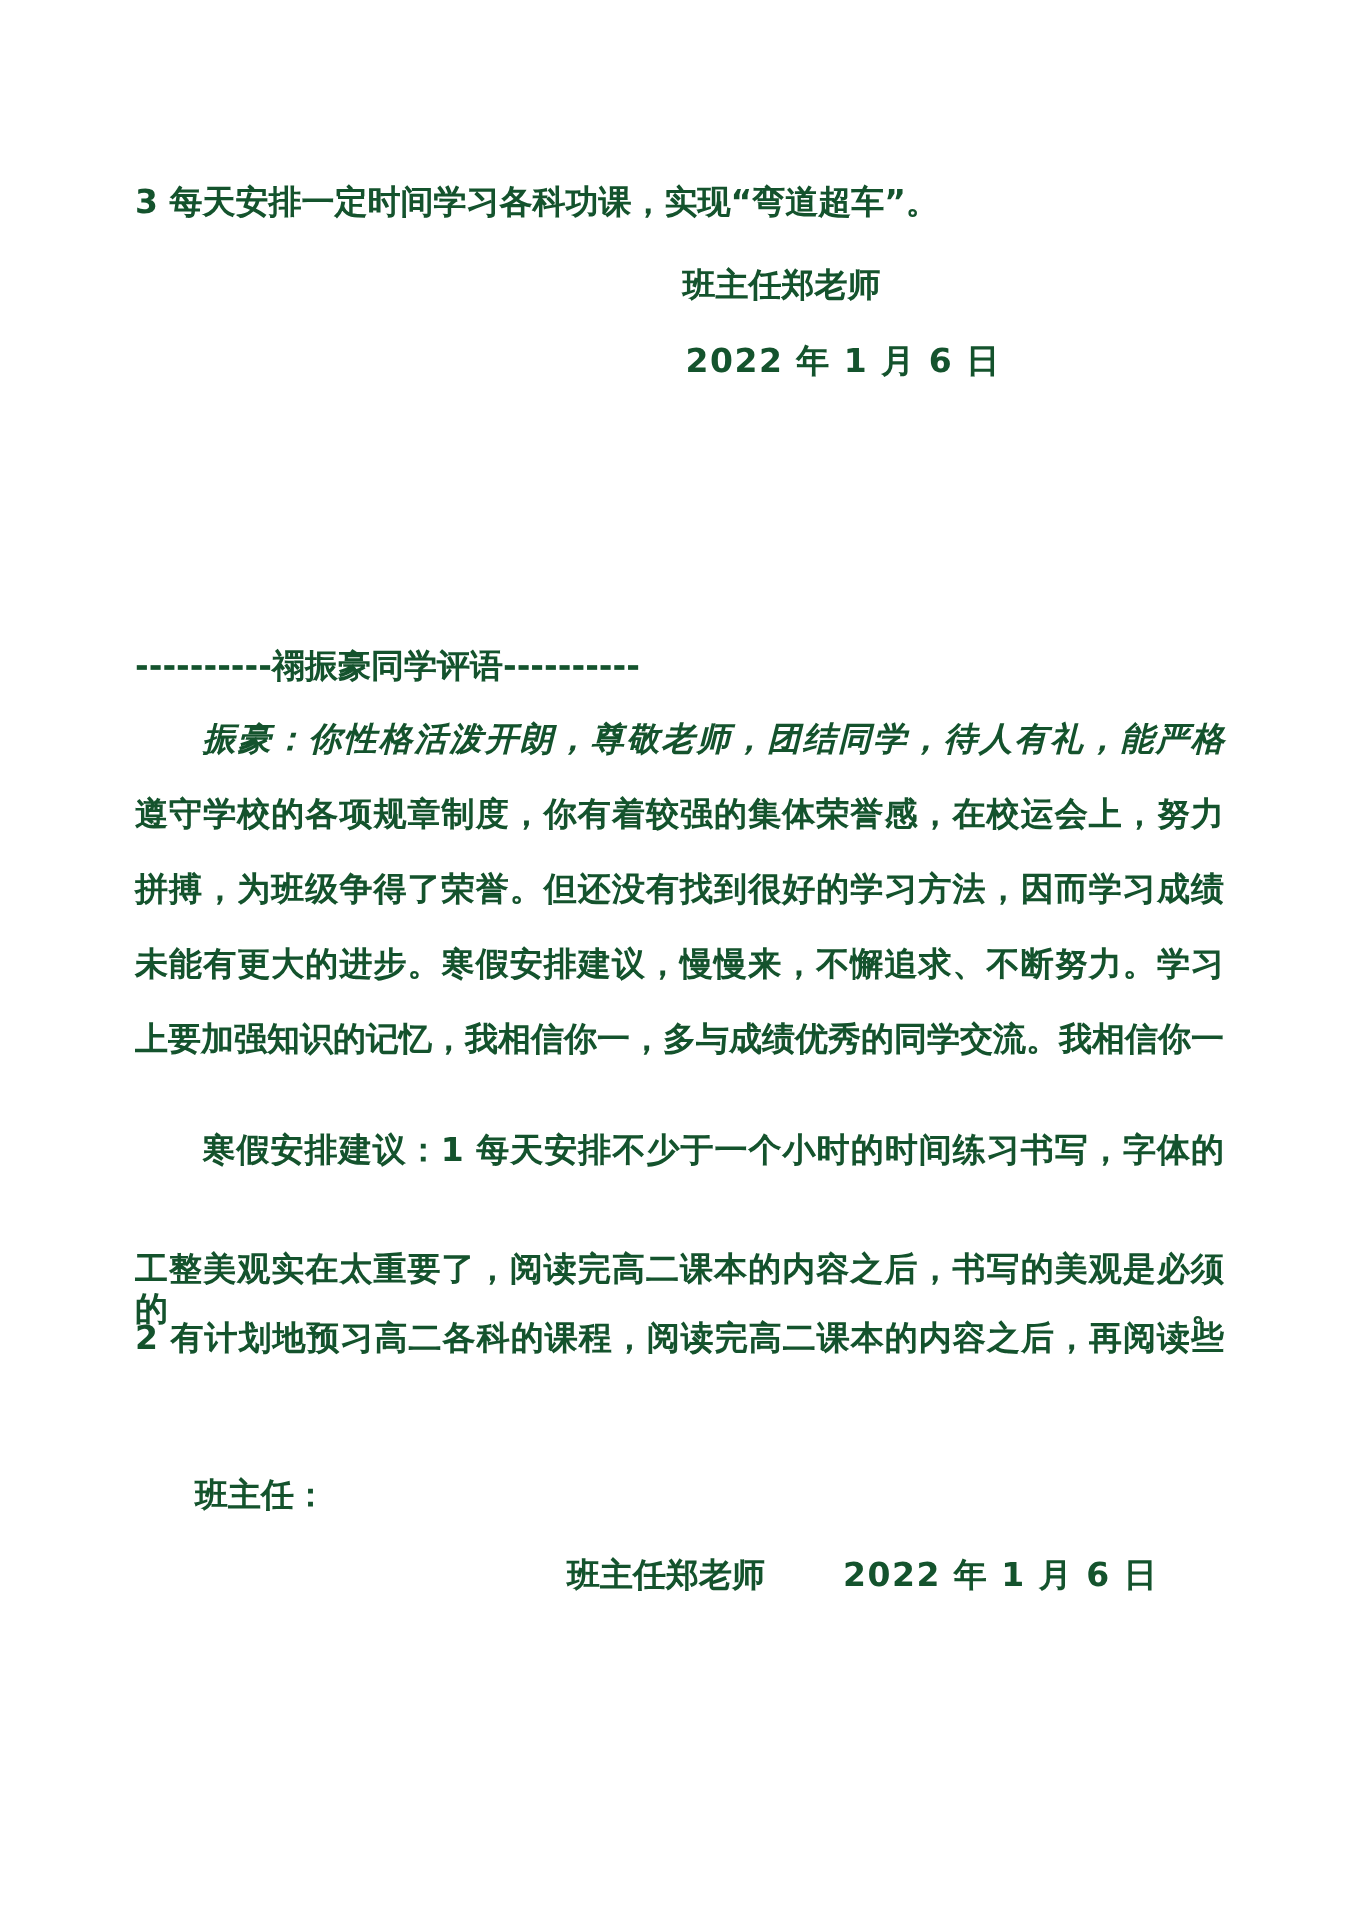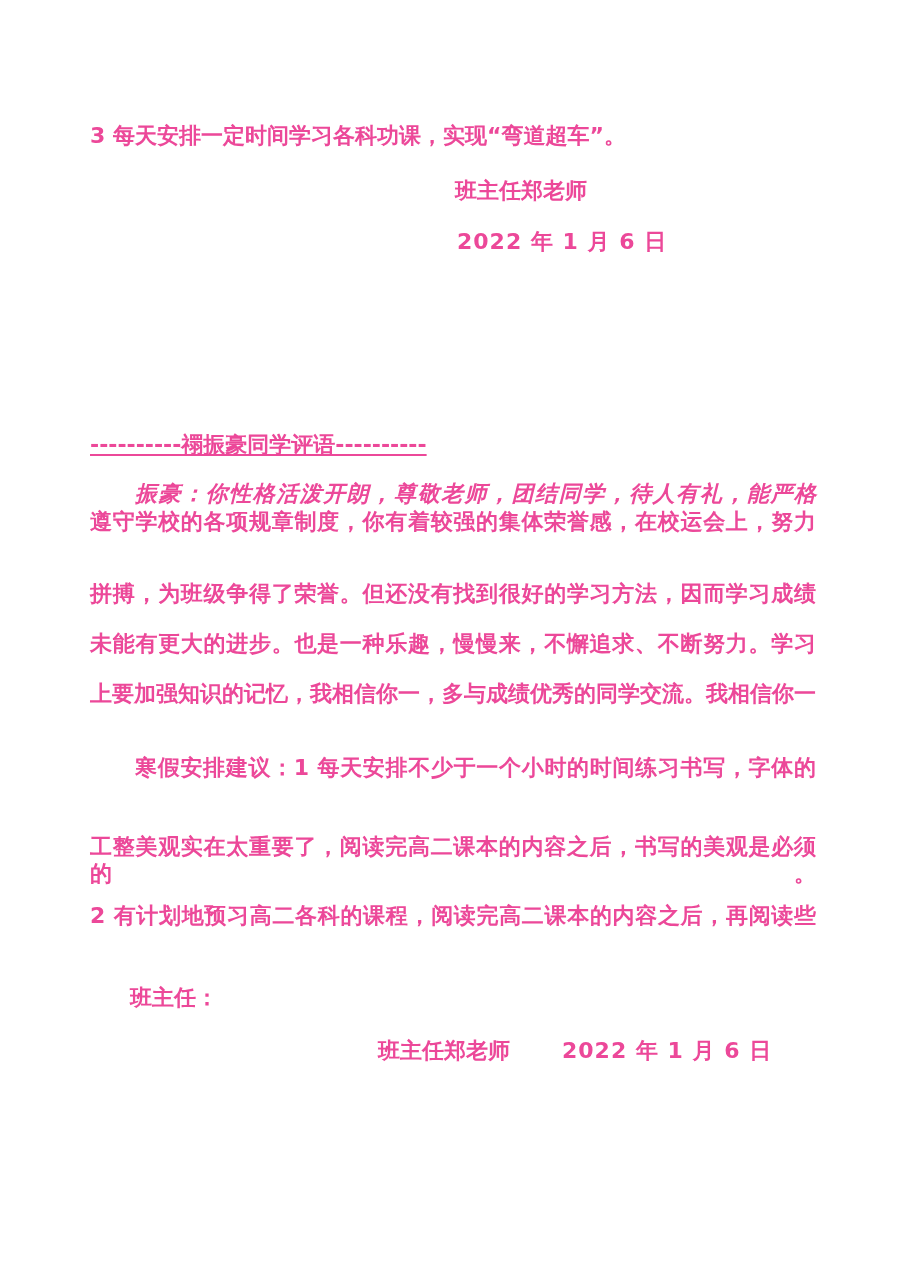--- a/index.html
+++ b/index.html
@@ -2,21 +2,21 @@
 <html><head>
 <meta charset="utf-8">
 <style>
   html, body { margin: 0; padding: 0; background: #ffffff; }
   .page {
     position: relative;
     width: 900px;
     height: 1286px;
     background: #ffffff;
     overflow: hidden;
-    color: #ec4899;
+    color: #14532d;
     font-family: "DejaVu Sans", sans-serif;
     font-weight: 700;
     font-size: 22px;
   }
   .ln {
     position: absolute;
     left: 90px;
     width: 726px;
     line-height: 27px;
     white-space: pre-wrap;
@@ -26,30 +26,30 @@
     text-align-last: justify;
     text-justify: inter-character;
   }
   .indent {
     box-sizing: border-box;
     padding-left: 45px;
   }
   .t-advice { top: 122px; }
   .t-sig1  { top: 177px; left: 455px; width: auto; }
   .t-date1 { top: 228px; left: 457px; width: auto; letter-spacing: 1px; }
-  .t-sep   { top: 431px; text-decoration: underline; }
+  .t-sep   { top: 431px; }
   .t-c1 { top: 480px; font-style: italic; }
-  .t-c2 { top: 508px; }
+  .t-c2 { top: 530px; }
   .t-c3 { top: 580px; }
   .t-c4 { top: 630px; }
   .t-c5 { top: 680px; }
   .t-c6 { top: 730px; }
   .t-h1 { top: 754px; }
   .t-h2 { top: 833px; }
-  .t-h3 { top: 902px; }
+  .t-h3 { top: 879px; }
   .t-h4 { top: 933px; }
   .t-label { top: 984px; margin-left: 40px; }
   .t-close {
     top: 1037px; left: 378px; width: auto;
     display: flex; gap: 52px; white-space: pre;
   }
 </style>
 </head>
 <body>
 
@@ -59,21 +59,21 @@
 
   <div class="ln t-sig1">班主任郑老师</div>
 
   <div class="ln t-date1">2022 年 1 月 6 日</div>
 
   <div class="ln t-sep">----------禤振豪同学评语----------</div>
 
   <div class="ln just indent t-c1">振豪：你性格活泼开朗，尊敬老师，团结同学，待人有礼，能严格</div>
   <div class="ln just t-c2">遵守学校的各项规章制度，你有着较强的集体荣誉感，在校运会上，努力</div>
   <div class="ln just t-c3">拼搏，为班级争得了荣誉。但还没有找到很好的学习方法，因而学习成绩</div>
-  <div class="ln just t-c4">未能有更大的进步。也是一种乐趣，慢慢来，不懈追求、不断努力。学习</div>
+  <div class="ln just t-c4">未能有更大的进步。寒假安排建议，慢慢来，不懈追求、不断努力。学习</div>
   <div class="ln just t-c5">上要加强知识的记忆，我相信你一，多与成绩优秀的同学交流。我相信你一</div>
 
   <div class="ln just indent t-h1">寒假安排建议：1 每天安排不少于一个小时的时间练习书写，字体的</div>
   <div class="ln just t-h2">工整美观实在太重要了，阅读完高二课本的内容之后，书写的美观是必须的。</div>
   <div class="ln just t-h3">2 有计划地预习高二各科的课程，阅读完高二课本的内容之后，再阅读些</div>
 
   <div class="ln t-label">班主任：</div>
 
   <div class="ln t-close">
     <span>班主任郑老师</span>

